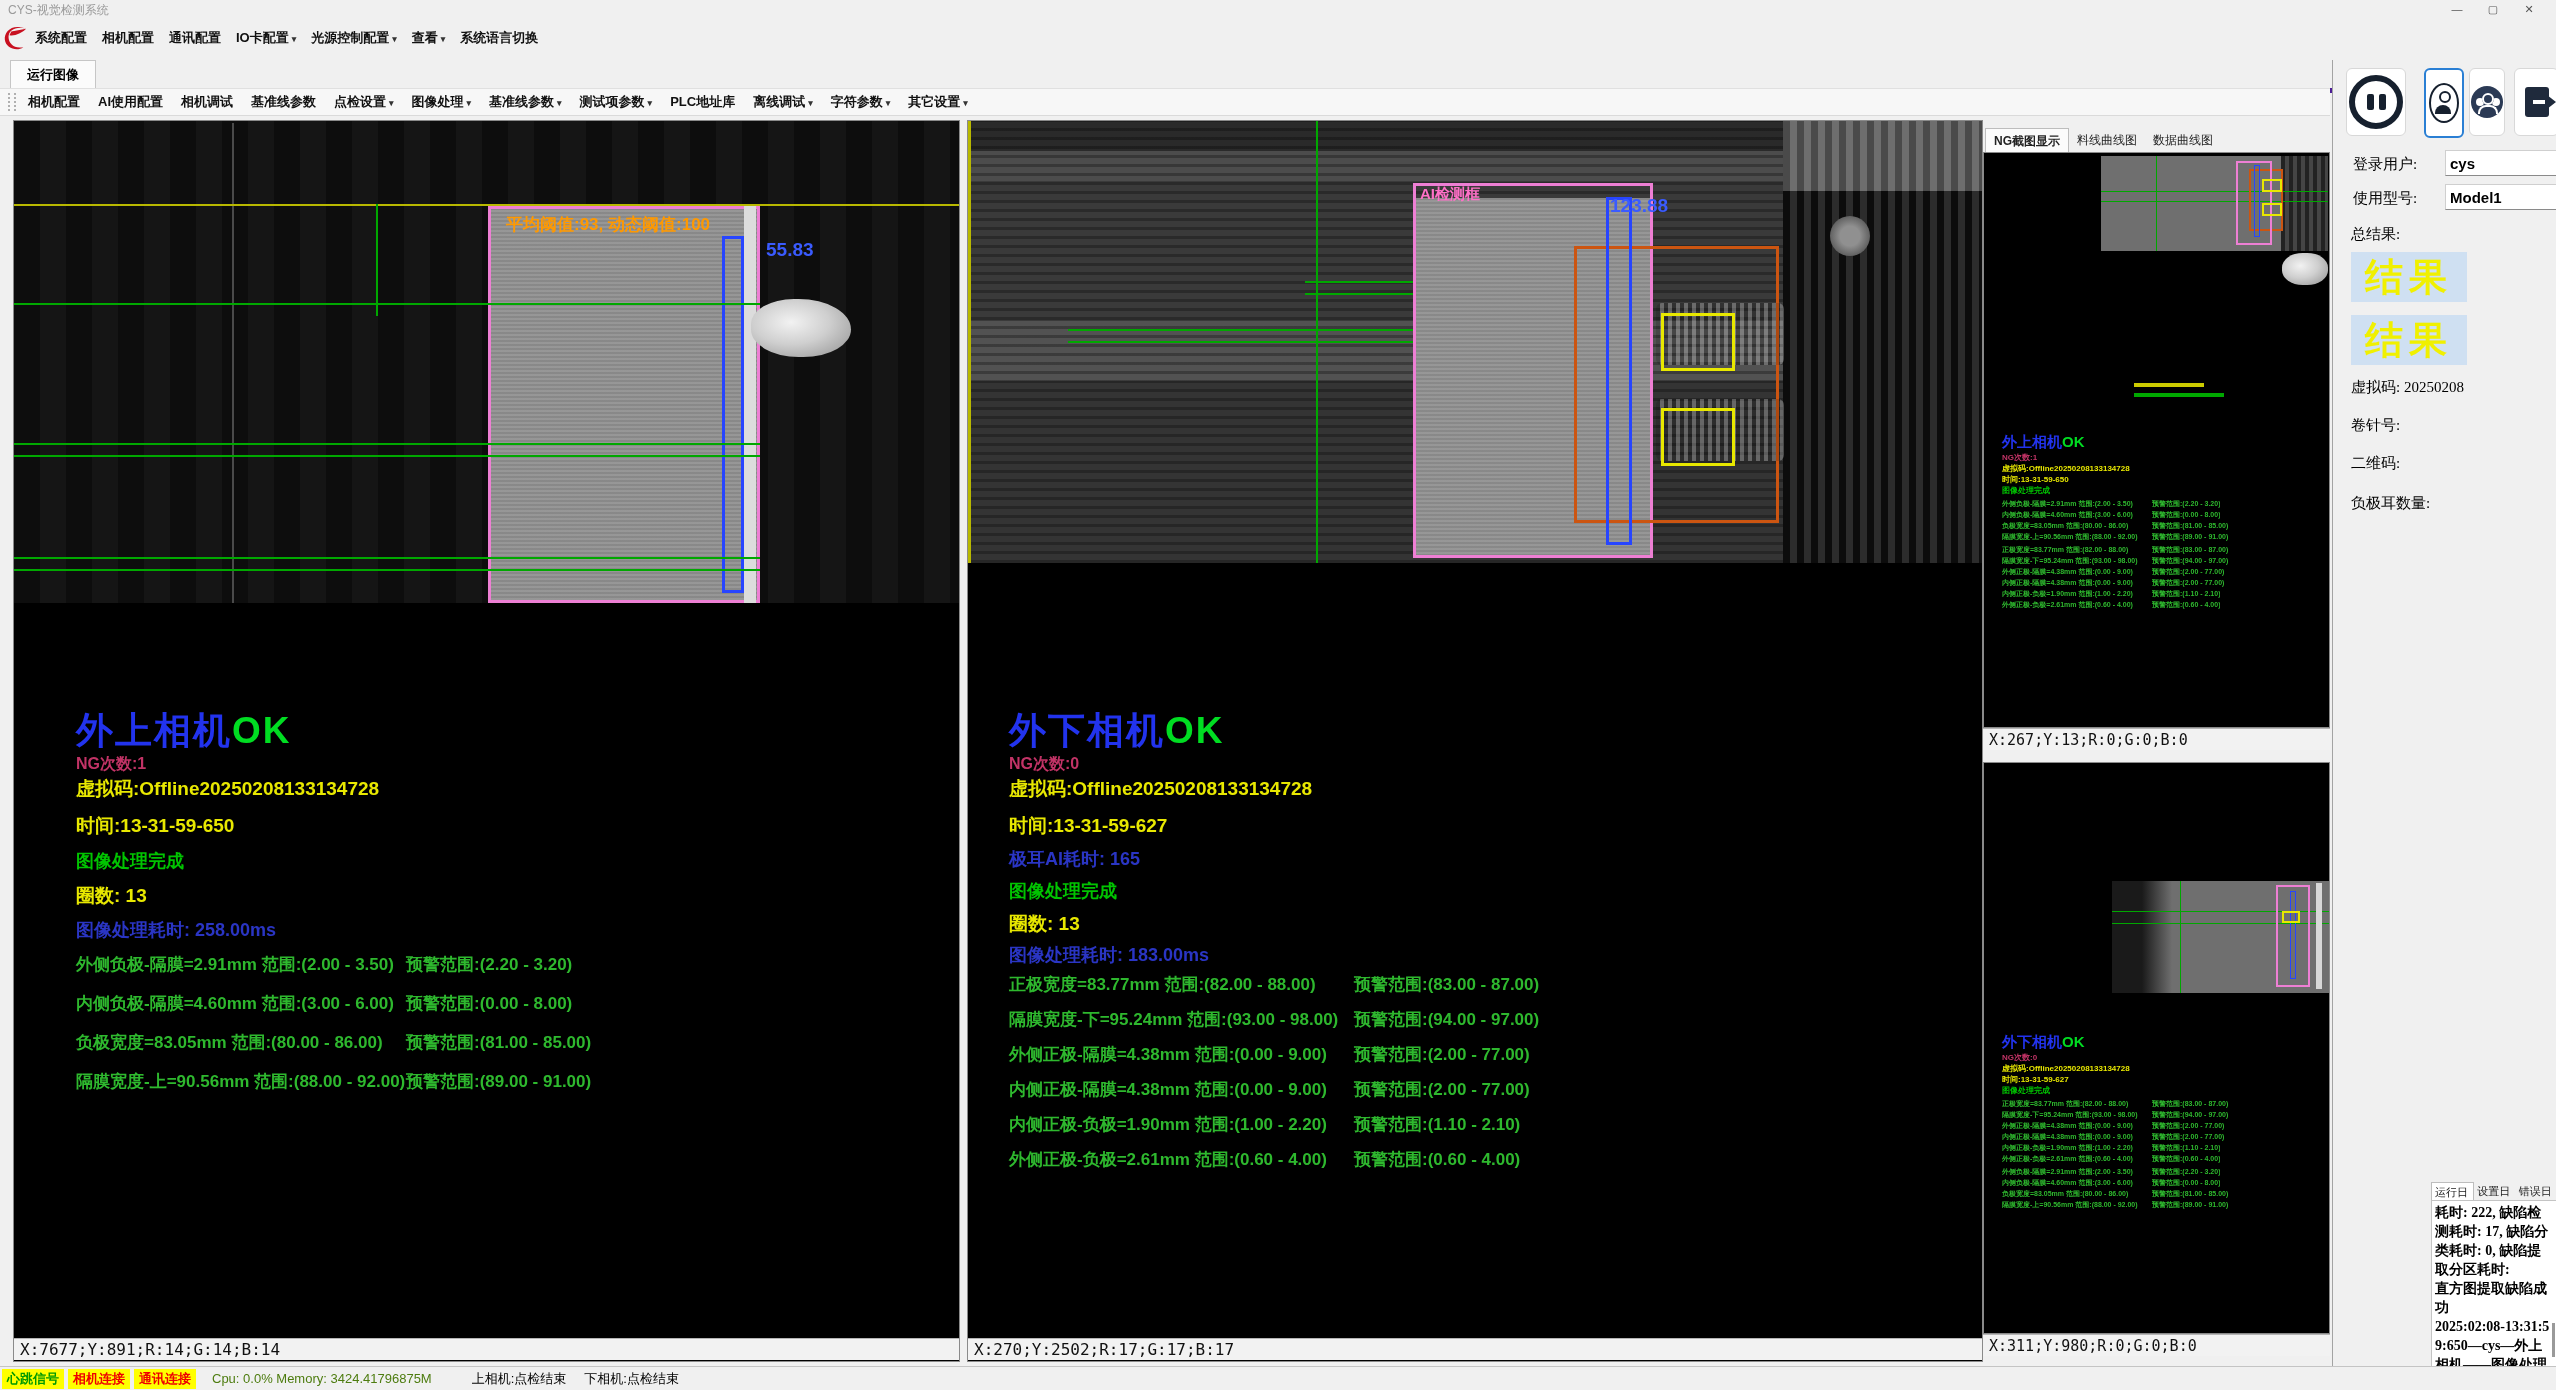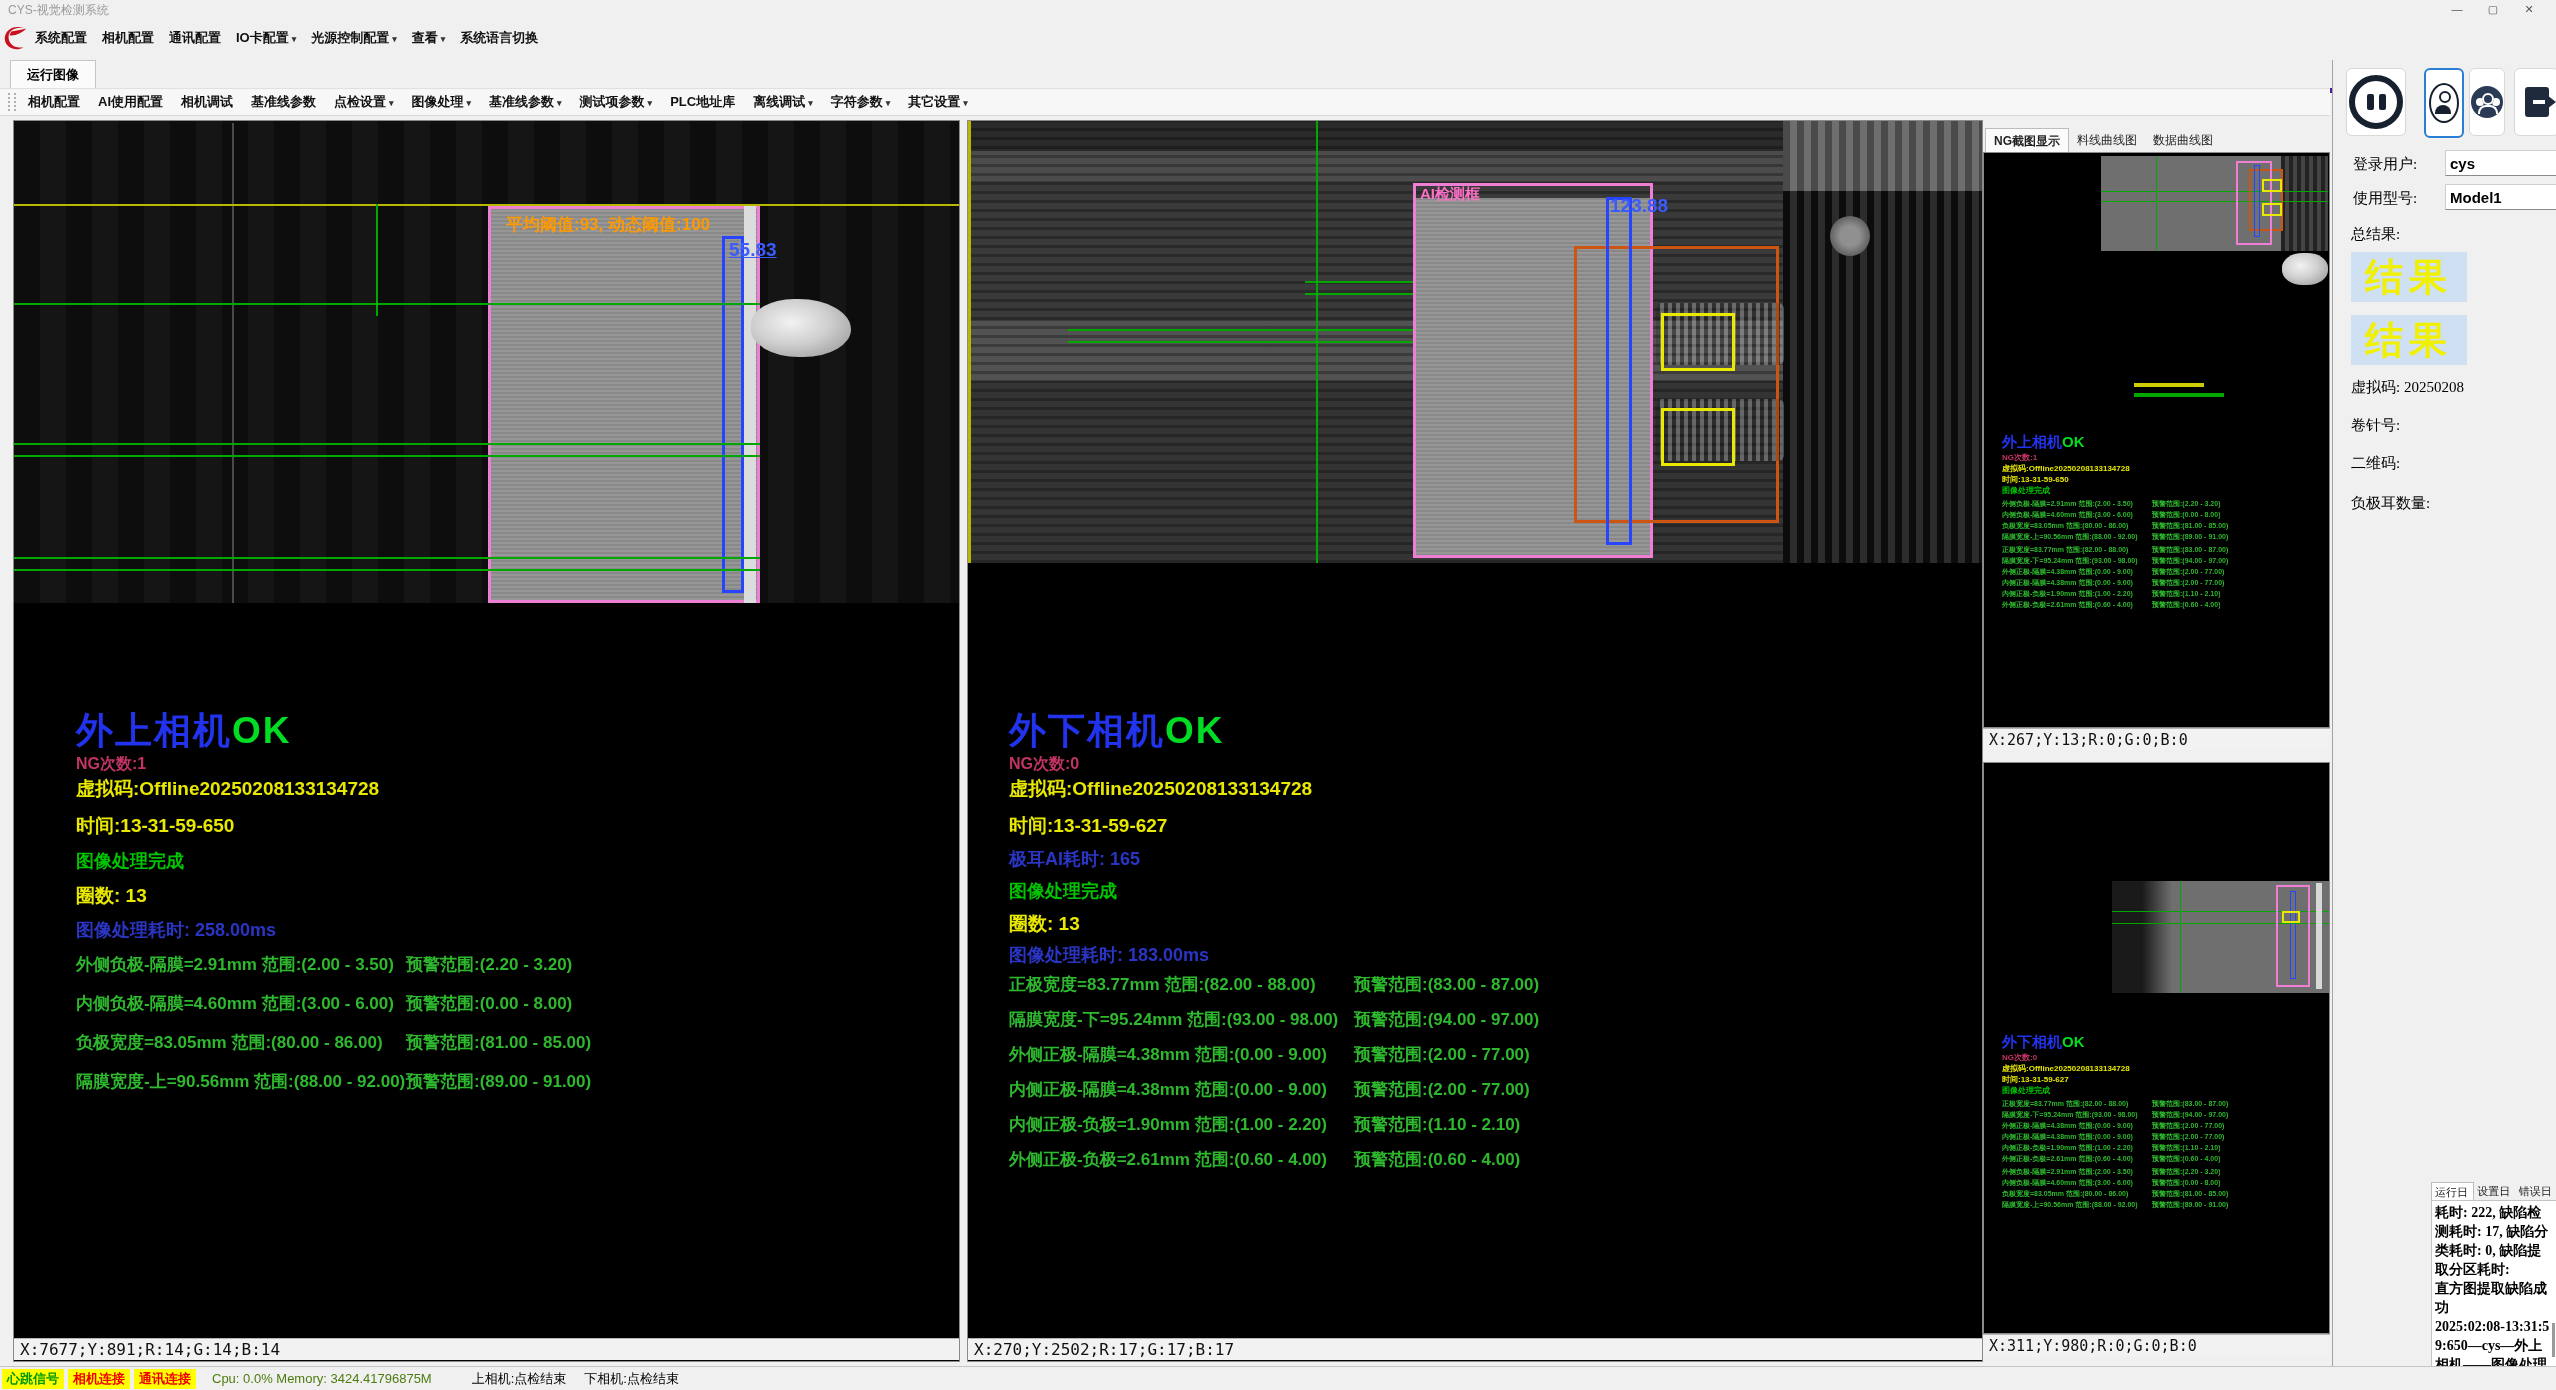--- a/index.html
+++ b/index.html
@@ -130,21 +130,21 @@
     <div class="box battery" style="left:474px;top:85px;width:272px;height:397px;border:3px solid #ee7fd4;"></div>
     <div class="abs" style="left:730px;top:85px;width:12px;height:397px;background:#dcdcdc;"></div>
     <div class="box" style="left:708px;top:115px;width:22px;height:357px;border:3px solid #2745ff;"></div>
     <div class="abs hline" style="left:0;top:182px;width:746px;"></div>
     <div class="abs hline" style="left:0;top:322px;width:746px;"></div>
     <div class="abs hline" style="left:0;top:334px;width:746px;"></div>
     <div class="abs hline" style="left:0;top:436px;width:746px;"></div>
     <div class="abs hline" style="left:0;top:448px;width:746px;"></div>
     <div class="abs silver" style="left:737px;top:178px;width:100px;height:58px;border-radius:45% 55% 50% 50%;"></div>
     <div class="abs vline t-orange" style="left:492px;top:92px;font-size:17px;">平均阈值:93, 动态阈值:100</div>
-    <div class="abs vline t-vblue" style="left:715px;top:118px;font-size:19px;text-decoration:underline;">55.83</div>
+    <div class="abs vline t-vblue" style="left:752px;top:118px;font-size:19px;">55.83</div>
 
     <div class="vtitle" style="left:62px;top:585px;"><span class="t-blue">外上相机</span><span class="t-ok">OK</span></div>
     <div class="vline ln-ng t-magenta" style="left:62px;top:633px;">NG次数:1</div>
     <div class="vline ln-info t-yellow" style="left:62px;top:655px;">虚拟码:Offline20250208133134728</div>
     <div class="vline ln-info t-yellow" style="left:62px;top:692px;">时间:13-31-59-650</div>
     <div class="vline ln-sm t-green" style="left:62px;top:728px;">图像处理完成</div>
     <div class="vline ln-info t-yellow" style="left:62px;top:762px;">圈数: 13</div>
     <div class="vline ln-sm t-dblue" style="left:62px;top:797px;">图像处理耗时: 258.00ms</div>
     <div class="meas lmeas" style="left:62px;top:832px;">
 

